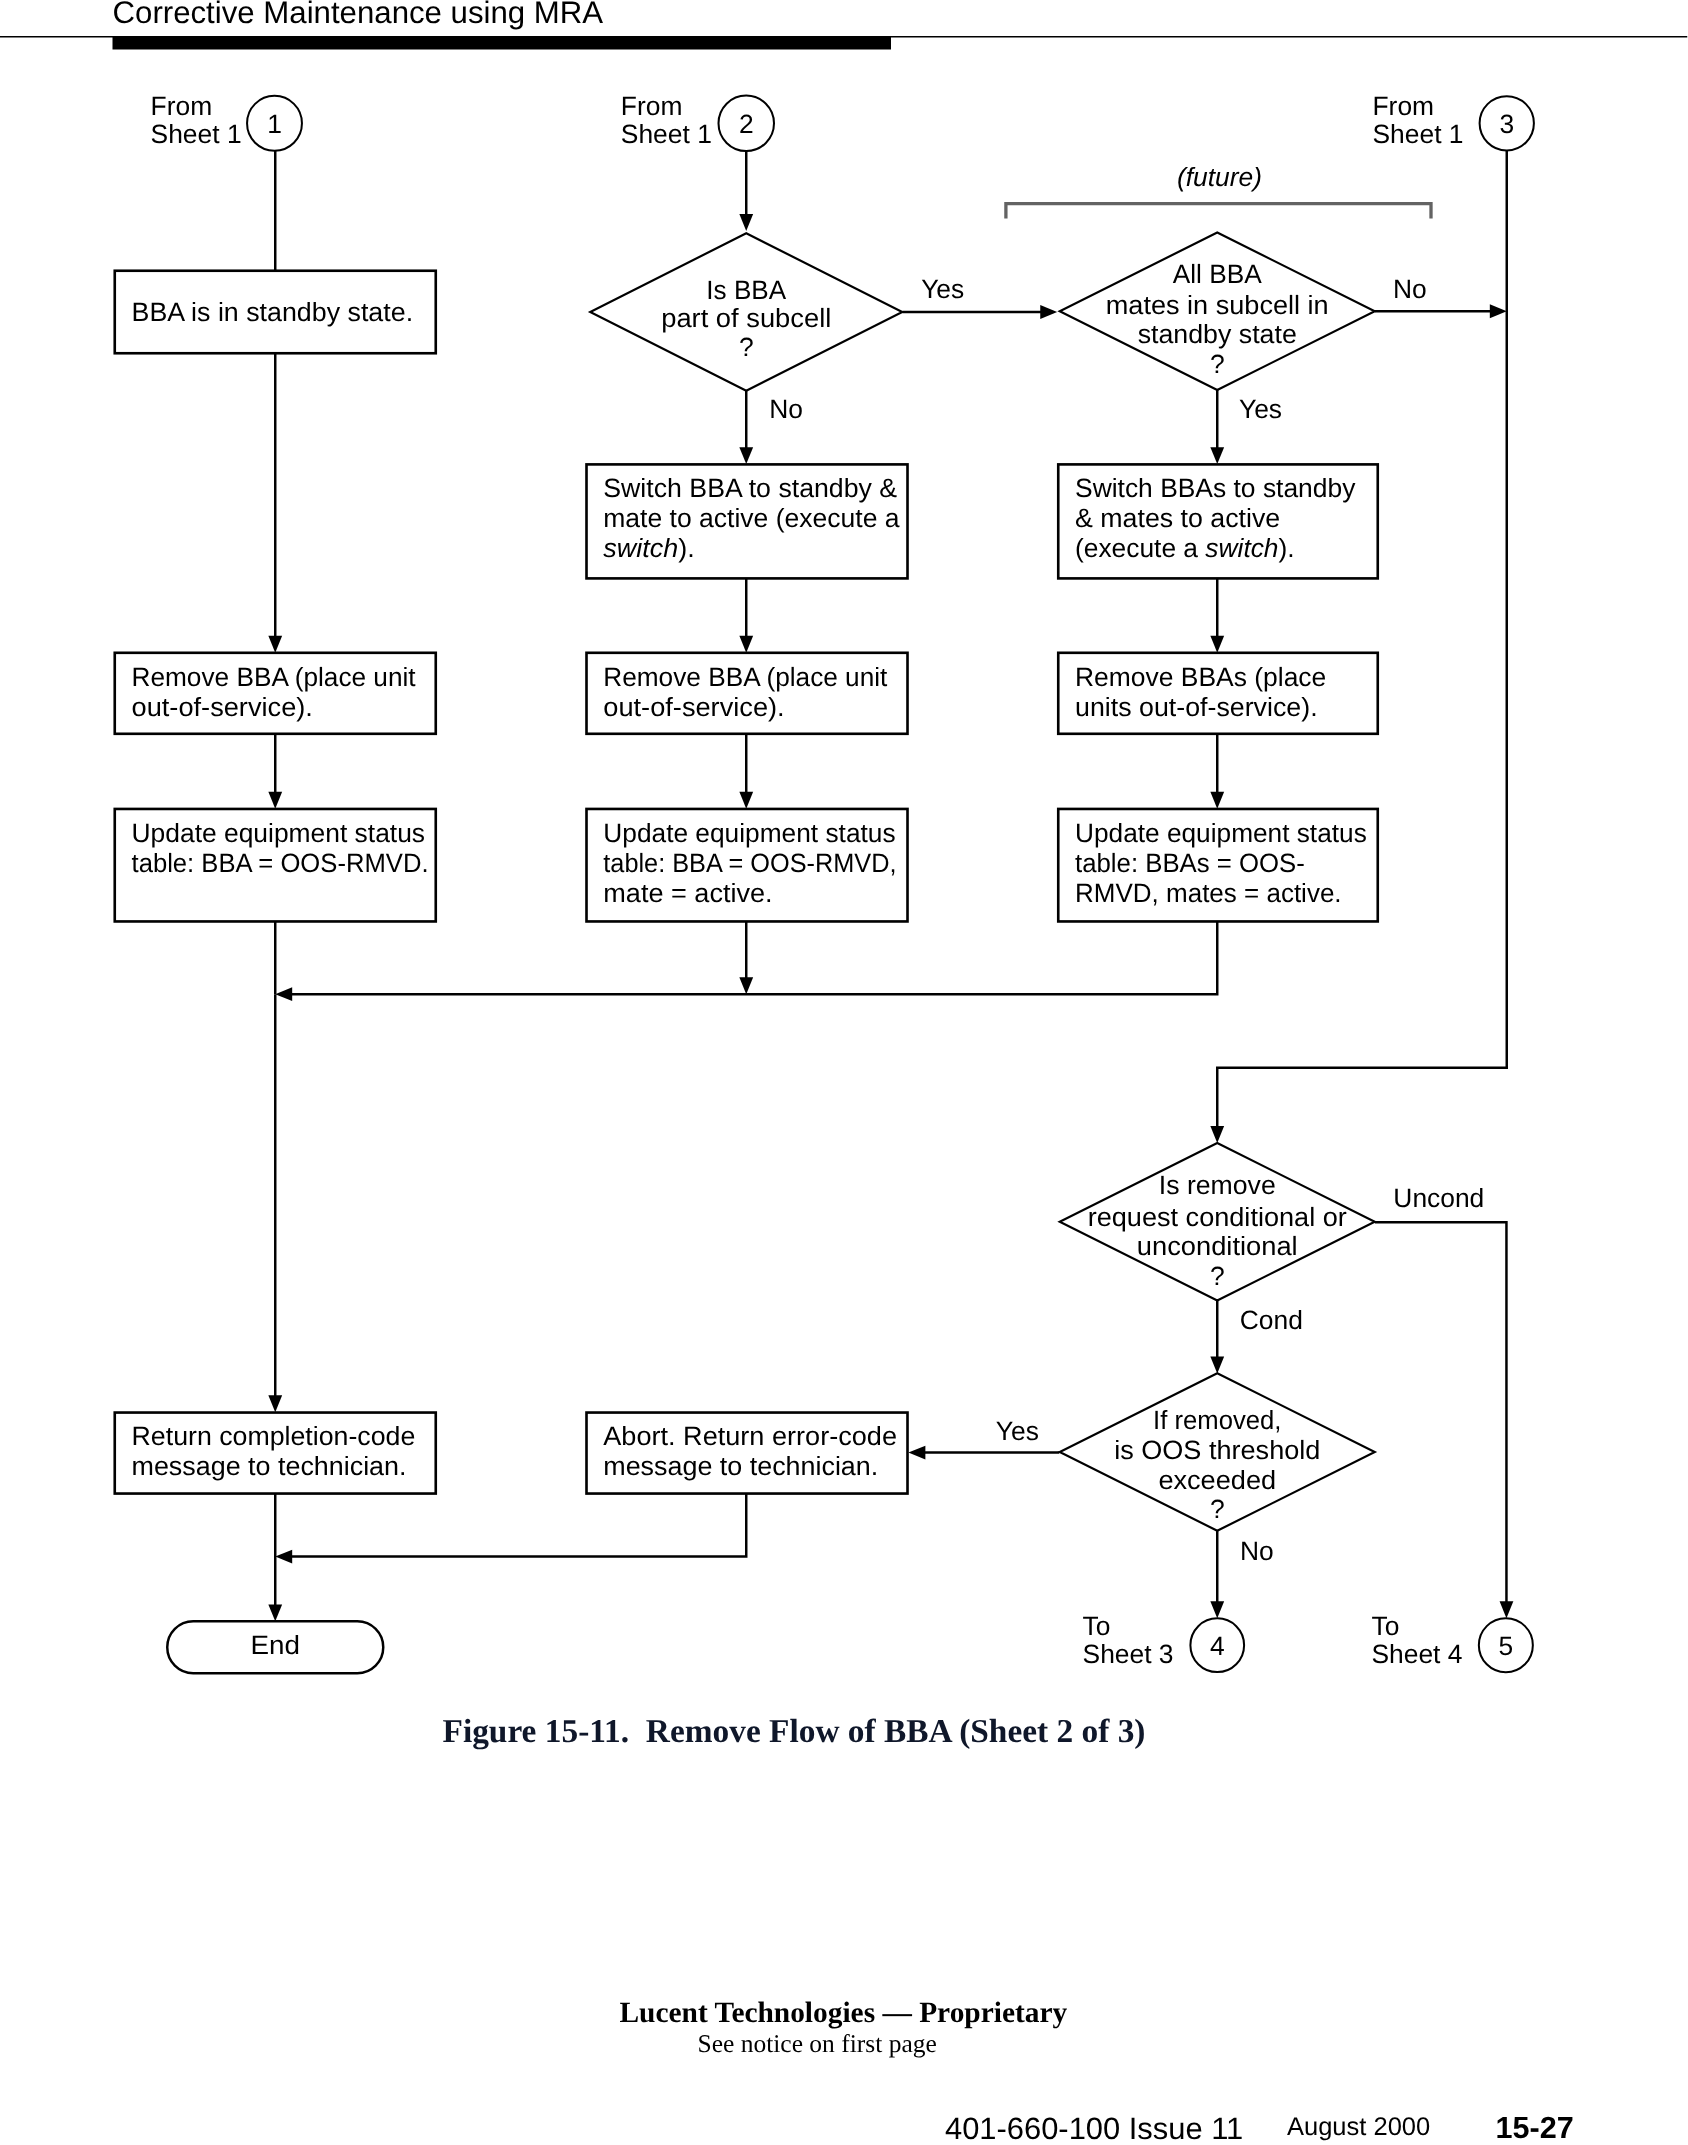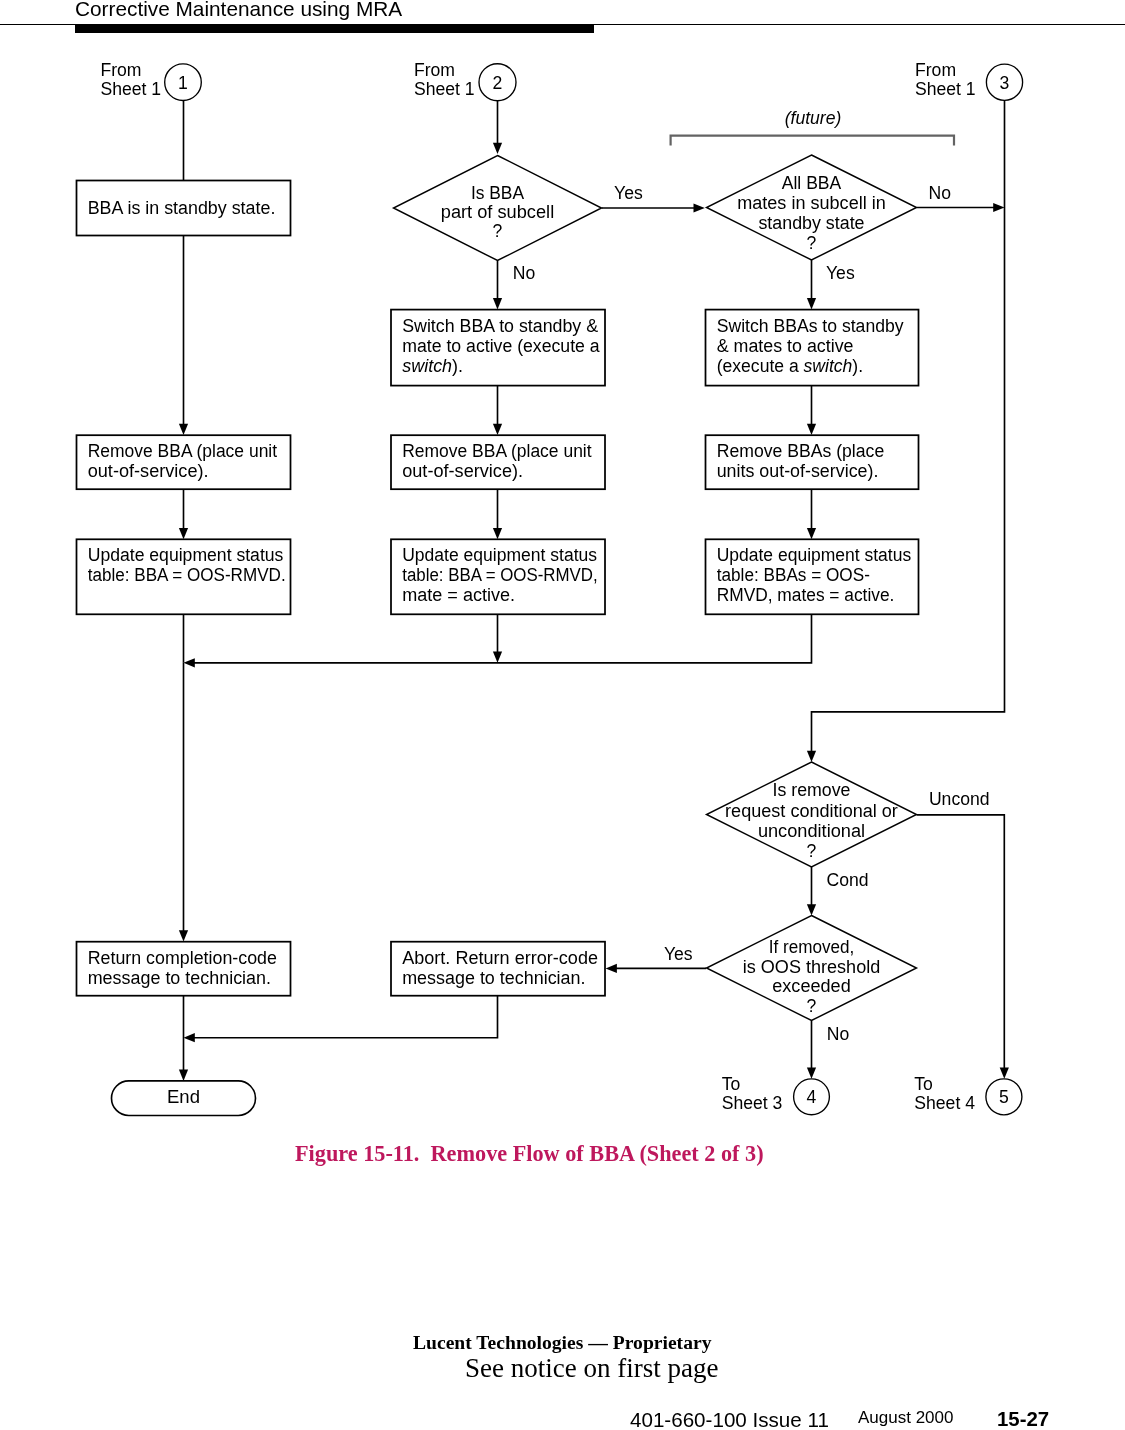--- a/index.html
+++ b/index.html
@@ -4,24 +4,24 @@
 <style>
   html,body{margin:0;padding:0;background:#fff;}
   body{width:1125px;height:1430px;font-family:"Liberation Sans",sans-serif;position:relative;overflow:hidden;}
   .page{position:absolute;left:0;top:0;width:1125px;height:1430px;background:#fff;border-radius:22px;}
   #hdr-title{position:absolute;left:75px;top:-3px;font-size:20.8px;color:#000;white-space:nowrap;}
   #hdr-rule{position:absolute;left:0;top:23.6px;width:1125px;height:1.5px;background:#000;}
   #hdr-bar{position:absolute;left:75px;top:24px;width:519px;height:8.9px;background:#000;}
   #flow{position:absolute;left:0;top:0;}
   #flow text{font-family:"Liberation Sans",sans-serif;font-size:17.6px;fill:#000;}
   #figure-caption{position:absolute;left:295px;top:1141px;font-family:"Liberation Serif",serif;
-      font-weight:bold;font-size:22.25px;color:#be185d;white-space:pre;}
+      font-weight:bold;font-size:22.25px;color:#0f172a;white-space:pre;}
   .ft{position:absolute;color:#000;white-space:nowrap;}
   #footer-proprietary{left:413px;top:1332px;font-family:Liberation Serif, serif;font-weight:bold;font-size:19.6px;}
-  #footer-notice{left:465px;top:1353px;font-family:"Liberation Serif",serif;font-size:27px;}
+  #footer-notice{left:465px;top:1353px;font-family:"Liberation Serif",serif;font-size:17px;}
   #footer-docnum{left:630px;top:1408px;font-size:20.6px;}
   #footer-date{left:858px;top:1408px;font-size:17px;}
   #footer-page{left:997px;top:1408px;font-size:20.4px;font-weight:bold;text-align:center;}
 </style>
 </head>
 <body>
 
 <div class="page">
   <div id="hdr-title">Corrective Maintenance using MRA</div>
   <div id="hdr-rule"></div>

